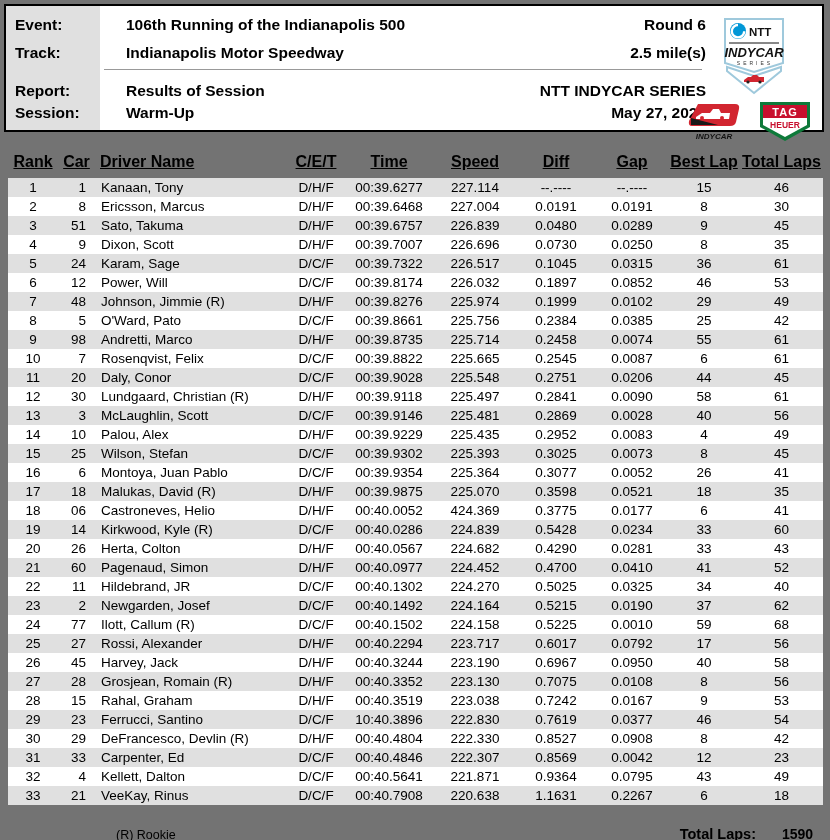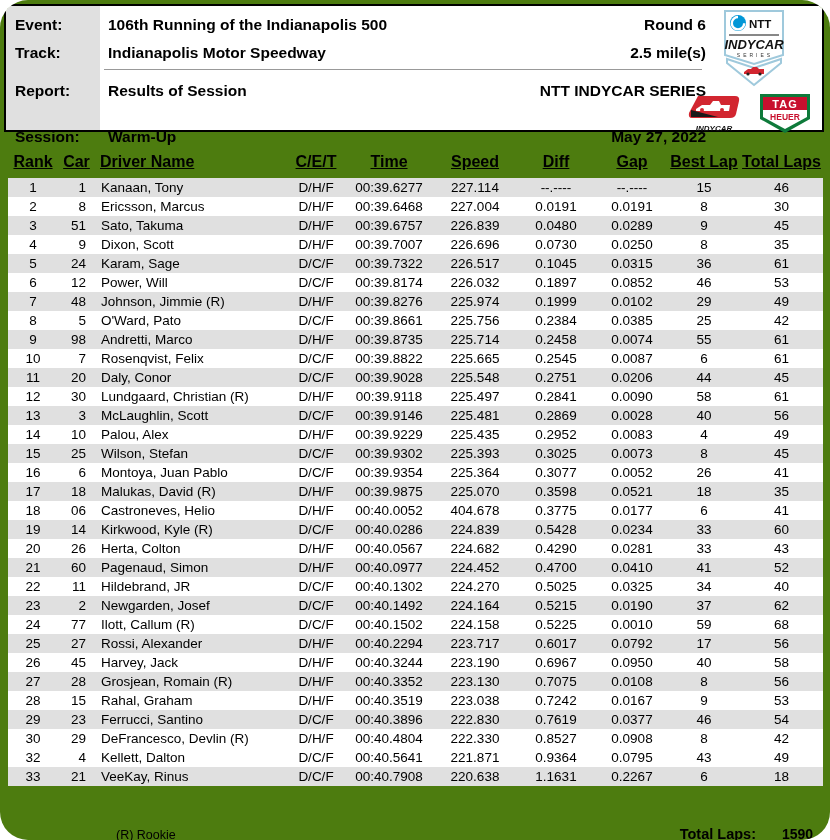--- a/index.html
+++ b/index.html
@@ -1,31 +1,31 @@
 <!DOCTYPE html>
 <html><head>
 <meta charset="utf-8">
 <style>
   html,body{margin:0;padding:0;background:#fff;}
-  .page{position:relative;width:830px;height:840px;background:#4d7c0f;
-        font-family:"Liberation Sans",sans-serif;color:#000;overflow:hidden;border-radius:28px;}
+  .page{position:relative;width:830px;height:840px;background:#737373;
+        font-family:"Liberation Sans",sans-serif;color:#000;overflow:hidden;}
 
   
   .header-box{position:absolute;left:4px;top:4px;width:816px;height:124px;
               border:2.5px solid #000;background:#fff;box-sizing:content-box;}
   .label-col-bg{position:absolute;left:0;top:0;bottom:0;width:94px;background:#e0e0e0;}
   .hrow{position:absolute;left:0;width:700px;height:22px;display:flex;align-items:center;
         font-weight:bold;font-size:15.5px;}
   .hrow .hlabel{width:94px;padding-left:9px;box-sizing:border-box;flex:none;}
-  .hrow .hvalue{flex:1;padding-left:8px;white-space:nowrap;}
+  .hrow .hvalue{flex:1;padding-left:26px;white-space:nowrap;}
   .hrow .hright{white-space:nowrap;text-align:right;}
-  .hrow-0{top:8px;} .hrow-1{top:36px;} .hrow-2{top:74px;} .hrow-3{top:120px;}
+  .hrow-0{top:8px;} .hrow-1{top:36px;} .hrow-2{top:74px;} .hrow-3{top:96px;}
   .hsep{position:absolute;left:98px;top:63px;width:598px;border-top:1.5px solid #999;}
 
-  .logos{position:absolute;right:6px;top:3px;width:128px;height:122px;}
+  .logos{position:absolute;right:6px;top:11px;width:128px;height:122px;}
   .logo-shield{position:absolute;left:34px;top:0;}
   .logo-indycar{position:absolute;left:0px;top:86px;}
   .logo-tag{position:absolute;left:70px;top:84px;}
 
   
   table.results{position:absolute;left:8px;top:151px;width:815px;border-collapse:collapse;
                 table-layout:fixed;}
   .results th{font-weight:bold;font-size:16px;padding:2px 0 7px;white-space:nowrap;}
   .results th span{text-decoration:underline;}
   .results th.left{text-align:left;padding-left:5px;}
@@ -340,21 +340,21 @@
           <td class="">0.0521</td>
           <td class="">18</td>
           <td class="">35</td>
         </tr>
         <tr class="even">
           <td class="">18</td>
           <td class="car">06</td>
           <td class="left">Castroneves, Helio</td>
           <td class="">D/H/F</td>
           <td class="">00:40.0052</td>
-          <td class="">404.678</td>
+          <td class="">424.369</td>
           <td class="">0.3775</td>
           <td class="">0.0177</td>
           <td class="">6</td>
           <td class="">41</td>
         </tr>
         <tr class="odd">
           <td class="">19</td>
           <td class="car">14</td>
           <td class="left">Kirkwood, Kyle (R)</td>
           <td class="">D/C/F</td>
@@ -471,39 +471,51 @@
           <td class="">0.7242</td>
           <td class="">0.0167</td>
           <td class="">9</td>
           <td class="">53</td>
         </tr>
         <tr class="odd">
           <td class="">29</td>
           <td class="car">23</td>
           <td class="left">Ferrucci, Santino</td>
           <td class="">D/C/F</td>
-          <td class="">00:40.3896</td>
+          <td class="">10:40.3896</td>
           <td class="">222.830</td>
           <td class="">0.7619</td>
           <td class="">0.0377</td>
           <td class="">46</td>
           <td class="">54</td>
         </tr>
         <tr class="even">
           <td class="">30</td>
           <td class="car">29</td>
           <td class="left">DeFrancesco, Devlin (R)</td>
           <td class="">D/H/F</td>
           <td class="">00:40.4804</td>
           <td class="">222.330</td>
           <td class="">0.8527</td>
           <td class="">0.0908</td>
           <td class="">8</td>
           <td class="">42</td>
         </tr>
+        <tr class="odd">
+          <td class="">31</td>
+          <td class="car">33</td>
+          <td class="left">Carpenter, Ed</td>
+          <td class="">D/C/F</td>
+          <td class="">00:40.4846</td>
+          <td class="">222.307</td>
+          <td class="">0.8569</td>
+          <td class="">0.0042</td>
+          <td class="">12</td>
+          <td class="">23</td>
+        </tr>
         <tr class="even">
           <td class="">32</td>
           <td class="car">4</td>
           <td class="left">Kellett, Dalton</td>
           <td class="">D/C/F</td>
           <td class="">00:40.5641</td>
           <td class="">221.871</td>
           <td class="">0.9364</td>
           <td class="">0.0795</td>
           <td class="">43</td>

